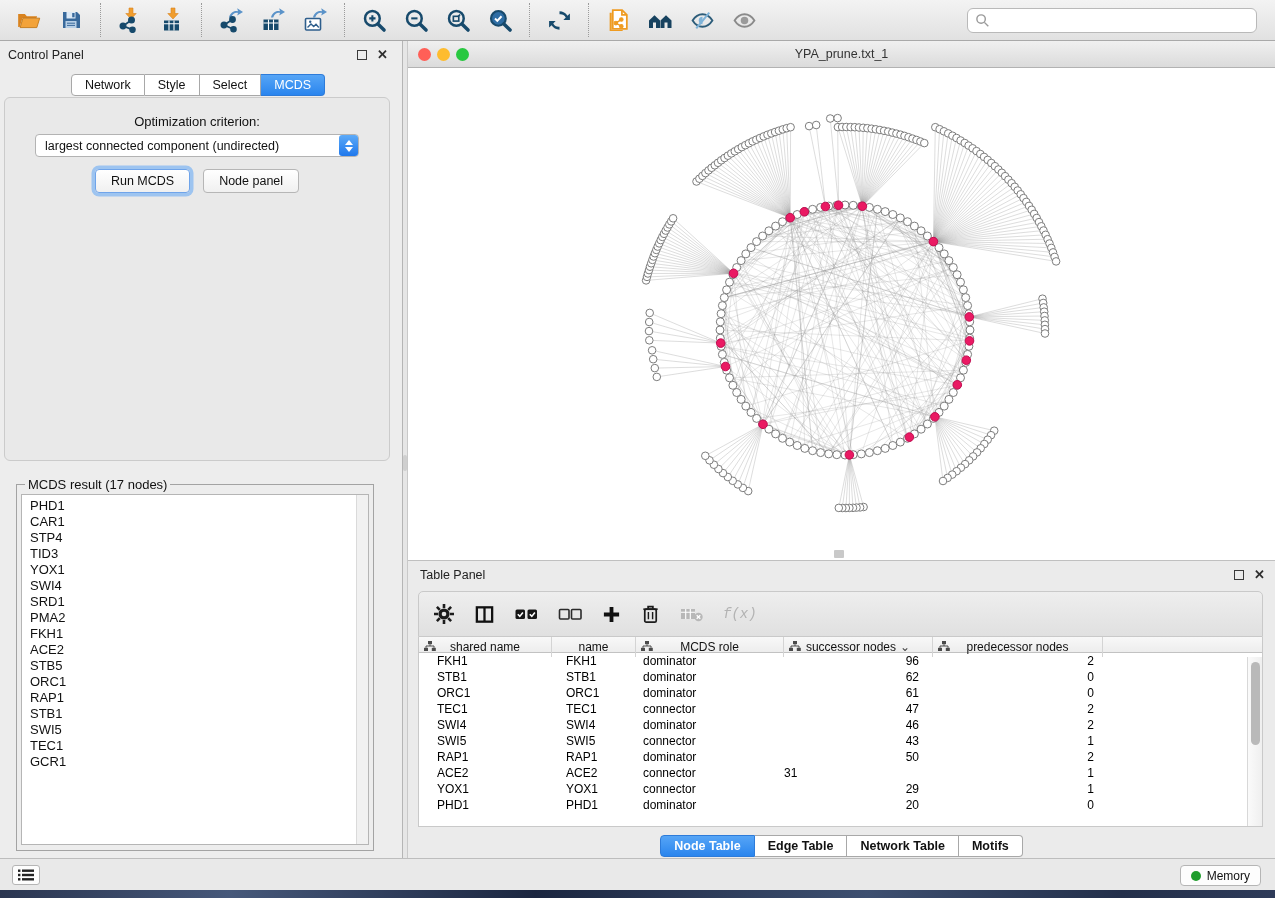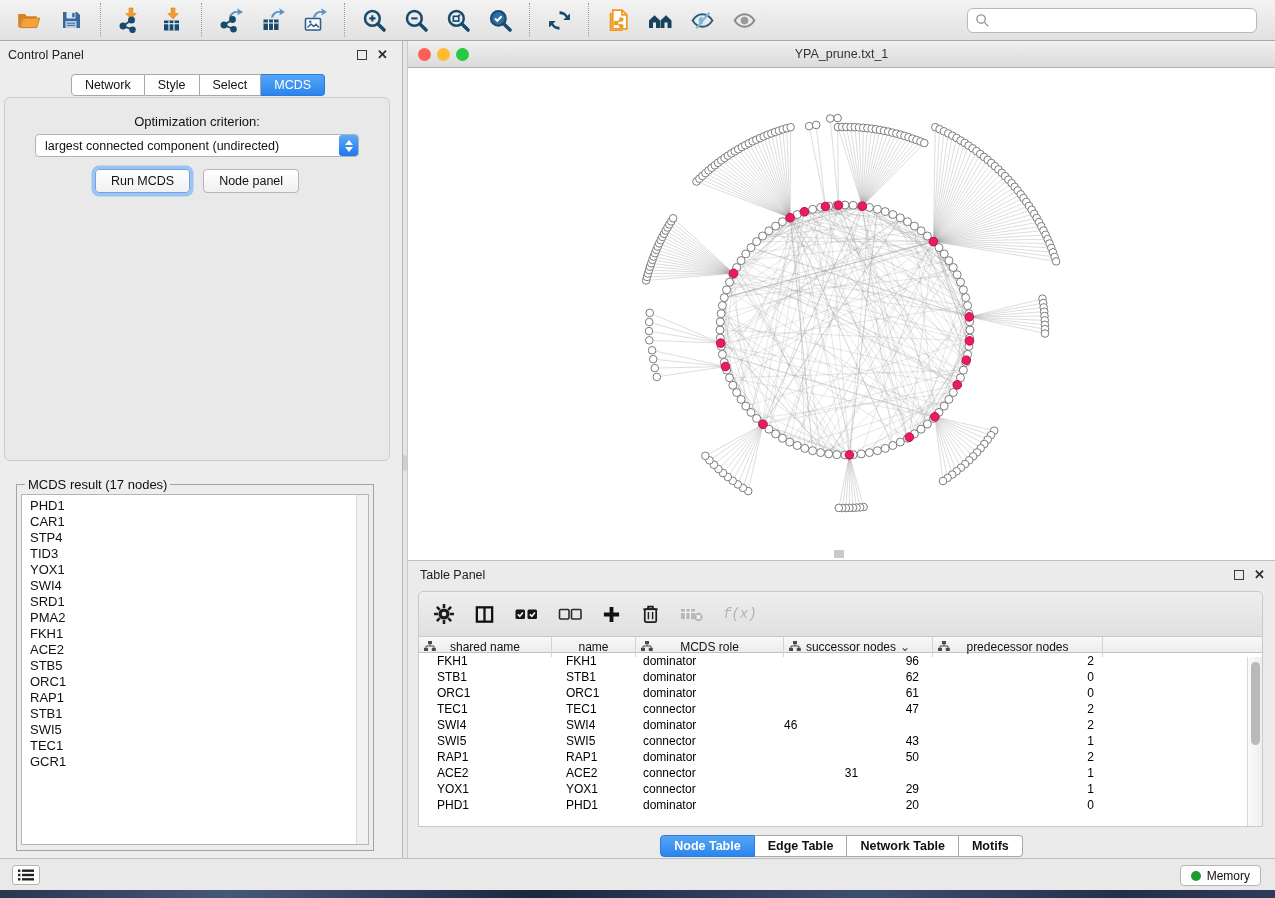--- a/index.html
+++ b/index.html
@@ -1153,42 +1153,42 @@
           <div class="td" style="width: 133px; text-align: left; padding-left: 18px;">TEC1</div>
           <div class="td" style="width: 84px; text-align: left; padding-left: 14px;">TEC1</div>
           <div class="td" style="width: 148px; text-align: left; padding-left: 7px;">connector</div>
           <div class="td" style="width: 149px; text-align: right; padding-right: 14px;">47</div>
           <div class="td" style="width: 170px; text-align: right; padding-right: 9px;">2</div>
         </div>
         <div class="trow">
           <div class="td" style="width: 133px; text-align: left; padding-left: 18px;">SWI4</div>
           <div class="td" style="width: 84px; text-align: left; padding-left: 14px;">SWI4</div>
           <div class="td" style="width: 148px; text-align: left; padding-left: 7px;">dominator</div>
-          <div class="td" style="width: 149px; text-align: left; padding-right: 14px;">46</div>
+          <div class="td" style="width: 149px; text-align: right; padding-right: 14px;">46</div>
           <div class="td" style="width: 170px; text-align: right; padding-right: 9px;">2</div>
         </div>
         <div class="trow">
           <div class="td" style="width: 133px; text-align: left; padding-left: 18px;">SWI5</div>
           <div class="td" style="width: 84px; text-align: left; padding-left: 14px;">SWI5</div>
           <div class="td" style="width: 148px; text-align: left; padding-left: 7px;">connector</div>
           <div class="td" style="width: 149px; text-align: right; padding-right: 14px;">43</div>
           <div class="td" style="width: 170px; text-align: right; padding-right: 9px;">1</div>
         </div>
         <div class="trow">
           <div class="td" style="width: 133px; text-align: left; padding-left: 18px;">RAP1</div>
           <div class="td" style="width: 84px; text-align: left; padding-left: 14px;">RAP1</div>
           <div class="td" style="width: 148px; text-align: left; padding-left: 7px;">dominator</div>
           <div class="td" style="width: 149px; text-align: right; padding-right: 14px;">50</div>
           <div class="td" style="width: 170px; text-align: right; padding-right: 9px;">2</div>
         </div>
         <div class="trow">
           <div class="td" style="width: 133px; text-align: left; padding-left: 18px;">ACE2</div>
           <div class="td" style="width: 84px; text-align: left; padding-left: 14px;">ACE2</div>
           <div class="td" style="width: 148px; text-align: left; padding-left: 7px;">connector</div>
-          <div class="td" style="width: 149px; text-align: center; padding-right: 14px;">31</div>
+          <div class="td" style="width: 149px; text-align: left; padding-right: 14px;">31</div>
           <div class="td" style="width: 170px; text-align: right; padding-right: 9px;">1</div>
         </div>
         <div class="trow">
           <div class="td" style="width: 133px; text-align: left; padding-left: 18px;">YOX1</div>
           <div class="td" style="width: 84px; text-align: left; padding-left: 14px;">YOX1</div>
           <div class="td" style="width: 148px; text-align: left; padding-left: 7px;">connector</div>
           <div class="td" style="width: 149px; text-align: right; padding-right: 14px;">29</div>
           <div class="td" style="width: 170px; text-align: right; padding-right: 9px;">1</div>
         </div>
         <div class="trow">

